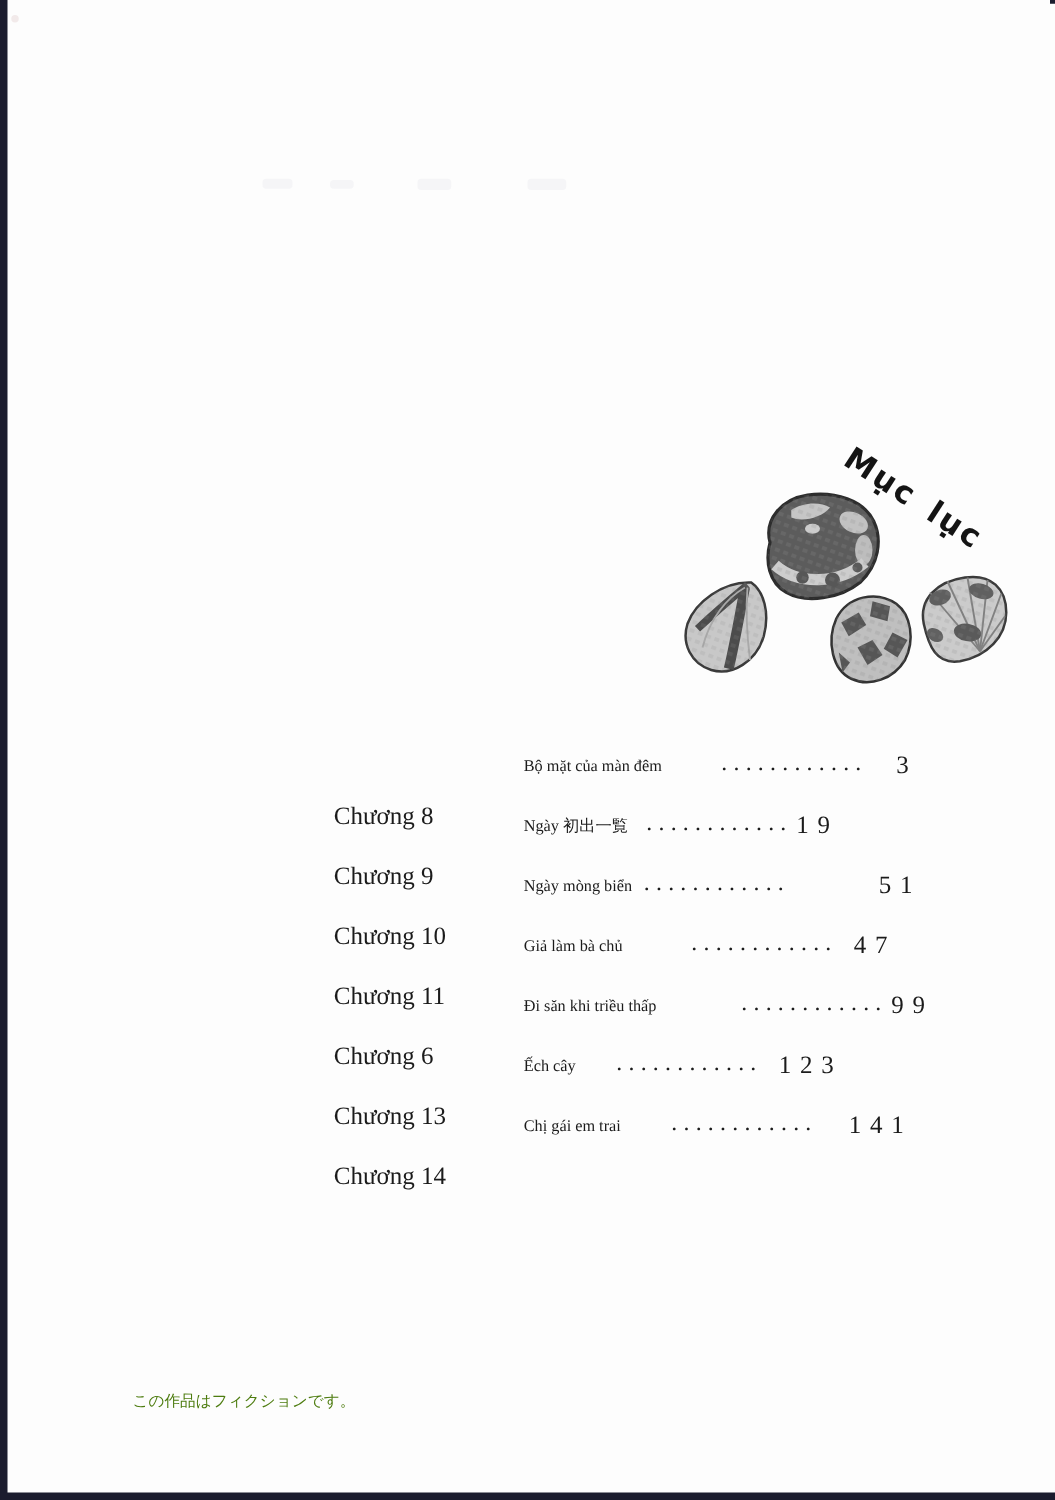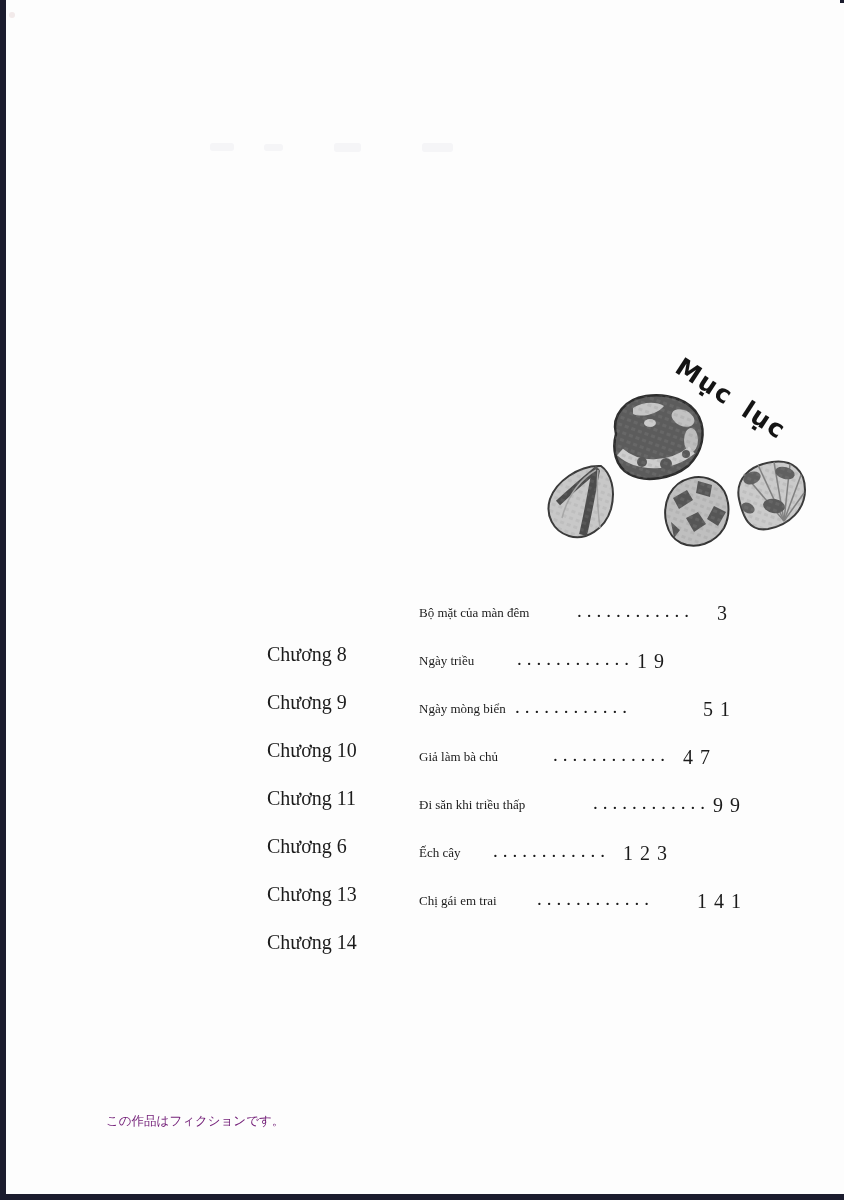--- a/index.html
+++ b/index.html
@@ -42,27 +42,27 @@
   .toc-row .chap{position:absolute;left:0;top:50%;transform:translateY(-50%);font-size:20px;white-space:nowrap;margin-top:41px;}
   .toc-row .title{position:absolute;left:152px;top:50%;transform:translateY(-50%);font-size:13px;white-space:nowrap;}
   .toc-row .dots{position:absolute;top:50%;transform:translateY(-58%);font-size:19px;letter-spacing:5px;white-space:nowrap;}
   .toc-row .pagenum{position:absolute;top:50%;transform:translateY(-50%);font-size:20px;letter-spacing:7px;white-space:nowrap;}
   .r0 .dots{left:310px}.r0 .pagenum{left:450px}
   .r1 .dots{left:250px}.r1 .pagenum{left:370px}
   .r2 .dots{left:248px}.r2 .pagenum{left:436px}
   .r3 .dots{left:286px}.r3 .pagenum{left:416px}
   .r4 .dots{left:326px}.r4 .pagenum{left:446px}
   .r5 .dots{left:226px}.r5 .pagenum{left:356px}
-  .r6 .dots{left:270px}.r6 .pagenum{left:430px}
+  .r6 .dots{left:270px}.r6 .pagenum{left:412px}
 
   
   .colophon{position:absolute;left:100px;top:1029px;color:#26262e;}
   .colophon .heading{font-size:15px;line-height:22px;}
   .colophon .line{font-size:14px;line-height:20px;}
-  .disclaimer{position:absolute;left:106px;top:1112px;color:#701a75;}
+  .disclaimer{position:absolute;left:106px;top:1112px;color:#4d7c0f;}
   .disclaimer .line{font-size:12.5px;line-height:18px;}
 </style>
 </head>
 <body>
 
 <div class="page">
 
   <div class="edge-left"></div>
   <div class="edge-bottom"></div>
   <div class="corner-tr"></div>
@@ -133,21 +133,21 @@
 
   <div class="toc">
     <div class="toc-row r0">
       <span class="chap">Chương 8</span>
       <span class="title">Bộ mặt của màn đêm</span>
       <span class="dots">............</span>
       <span class="pagenum">3</span>
     </div>
     <div class="toc-row r1">
       <span class="chap">Chương 9</span>
-      <span class="title">Ngày triều</span>
+      <span class="title">Ngày 初出一覧</span>
       <span class="dots">............</span>
       <span class="pagenum">19</span>
     </div>
     <div class="toc-row r2">
       <span class="chap">Chương 10</span>
       <span class="title">Ngày mòng biển</span>
       <span class="dots">............</span>
       <span class="pagenum">51</span>
     </div>
     <div class="toc-row r3">

